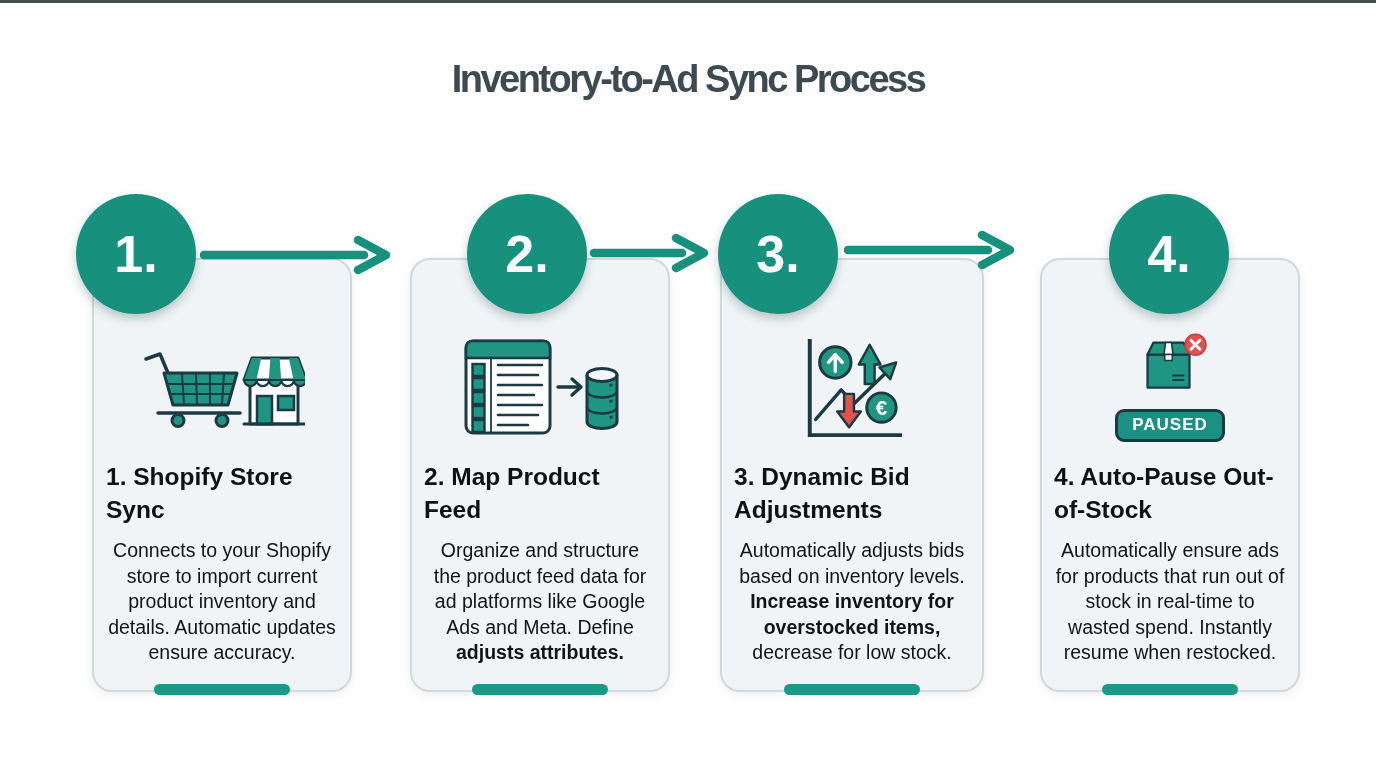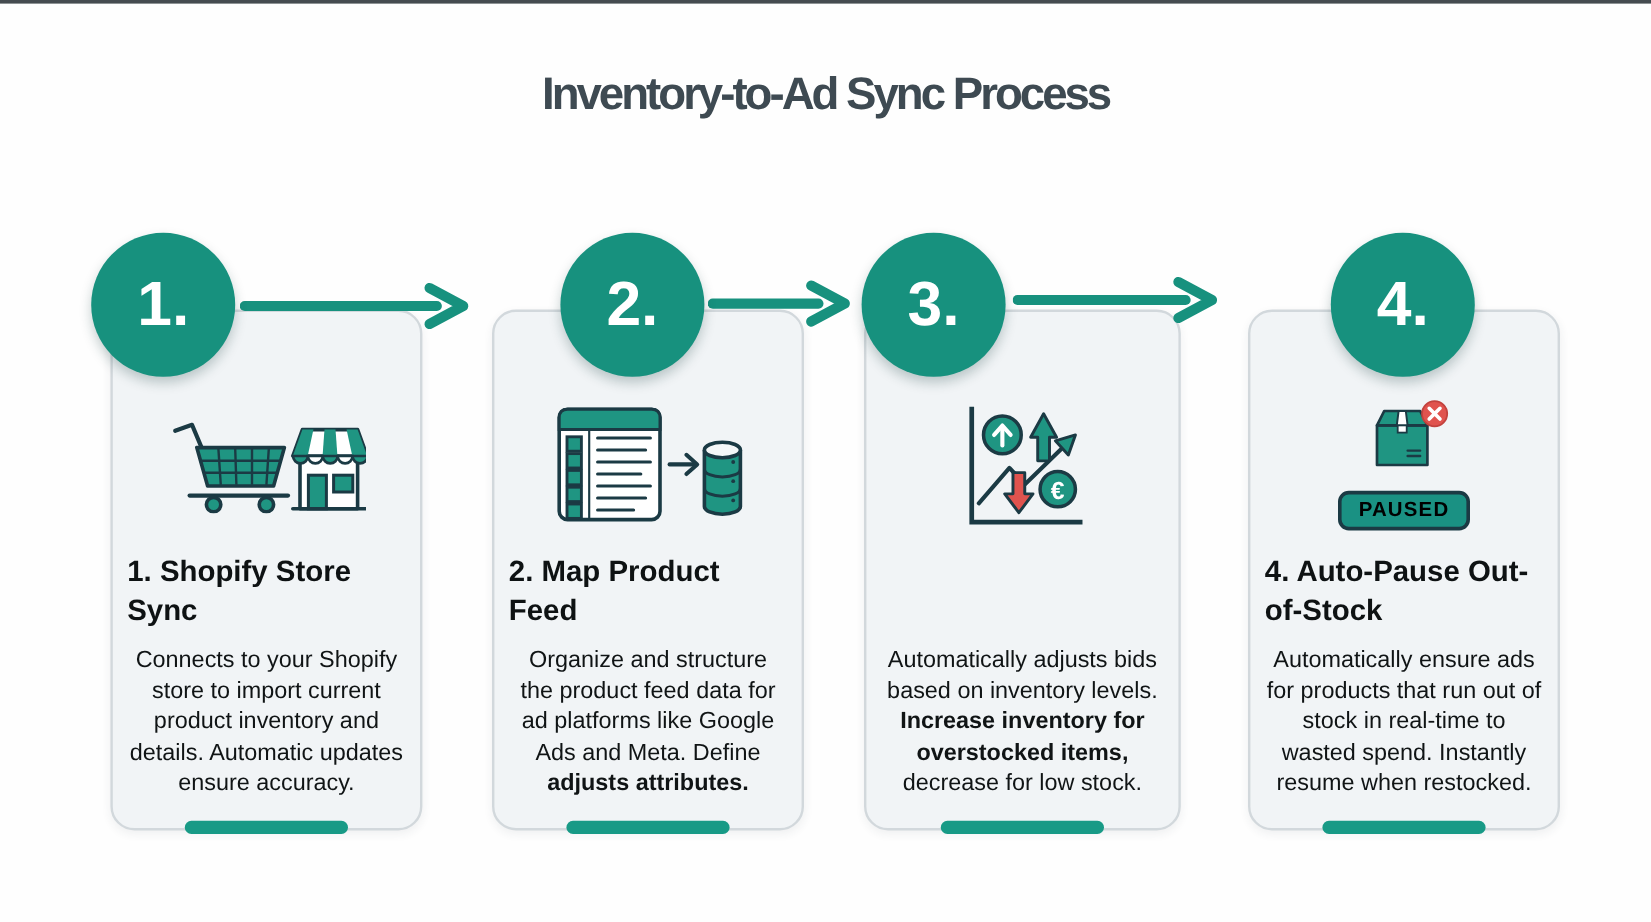--- a/index.html
+++ b/index.html
@@ -105,21 +105,21 @@
   .fa-1 { left: 200px; top: 233px; }
   .fa-2 { left: 590px; top: 231px; }
   .fa-3 { left: 844px; top: 228px; }
 
   .paused-pill {
     margin-top: 17px;
     padding: 3px 14px 4px 14px;
     background: #1a9183;
     border: 3px solid #1b3a44;
     border-radius: 9px;
-    color: #000000;
+    color: #ffffff;
     font-size: 17px;
     font-weight: bold;
     letter-spacing: 1px;
   }
 </style>
 </head>
 <body>
 
 <div class="canvas">
 
@@ -215,20 +215,21 @@
         </g>
         <g>
           <path d="M47,62 L57,62 L57,80 L64,80 L52,96 L40,80 L47,80 Z" fill="#e0534e" stroke="#1b3a44" stroke-width="2.5" stroke-linejoin="round"></path>
         </g>
         <g>
           <circle cx="85" cy="76" r="15" fill="#1f9582" stroke="#1b3a44" stroke-width="3"></circle>
           <text x="85" y="84" text-anchor="middle" font-size="21" font-weight="bold" fill="#ffffff" font-family="Liberation Sans, sans-serif">€</text>
         </g>
       </svg>
     </div>
+    <div class="step-title">3. Dynamic Bid Adjustments</div>
     <div class="step-body"><span>Automatically adjusts bids based on inventory levels. </span><b>Increase inventory for overstocked items,</b><span> decrease for low stock.</span></div>
     <div class="accent-bar"></div>
   </div>
 
   <div class="step-card card-4">
     <div class="icon-wrap">
       <svg width="100" height="78" viewBox="0 0 104 80">
         <g>
           <rect x="22" y="30" width="56" height="44" fill="#1f9582" stroke="#1b3a44" stroke-width="3" stroke-linejoin="round"></rect>
           <path d="M22,30 L30,14 L70,14 L78,30 Z" fill="#1f9582" stroke="#1b3a44" stroke-width="3" stroke-linejoin="round"></path>

